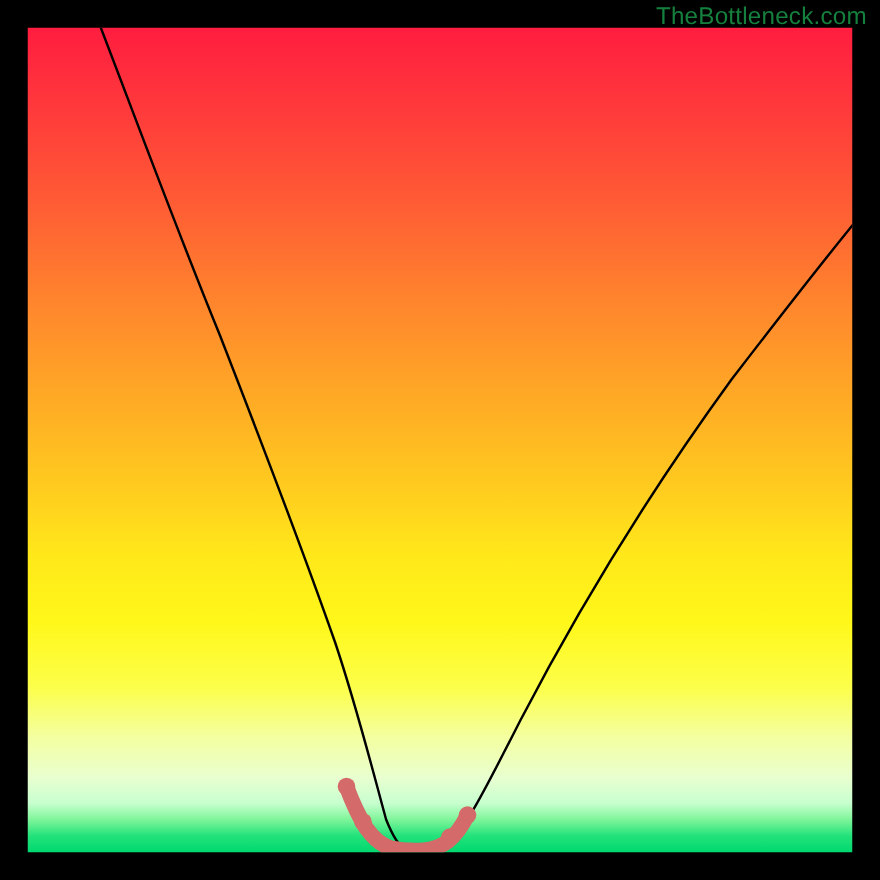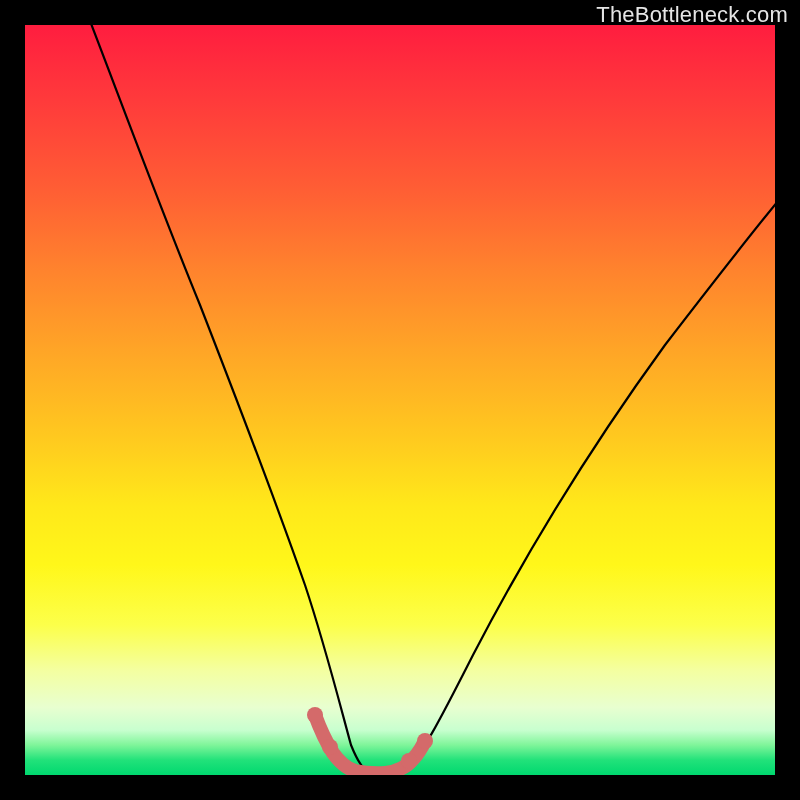--- a/index.html
+++ b/index.html
@@ -46,21 +46,21 @@
       #c8ffcf 94%,
       #7ff59a 96%,
       #22e27a 98%,
       #00d86f 100%
     );
   }
   .watermark {
     position: absolute;
     top: 2px;
     right: 12px;
-    color: #e5e5e5;
+    color: #15803d;
     font-size: 22px;
     font-weight: 400;
     letter-spacing: 0.2px;
     z-index: 5;
     margin-left: 48px;
   }
   svg.curves {
     position: absolute;
     inset: 0;
     width: 750px;

